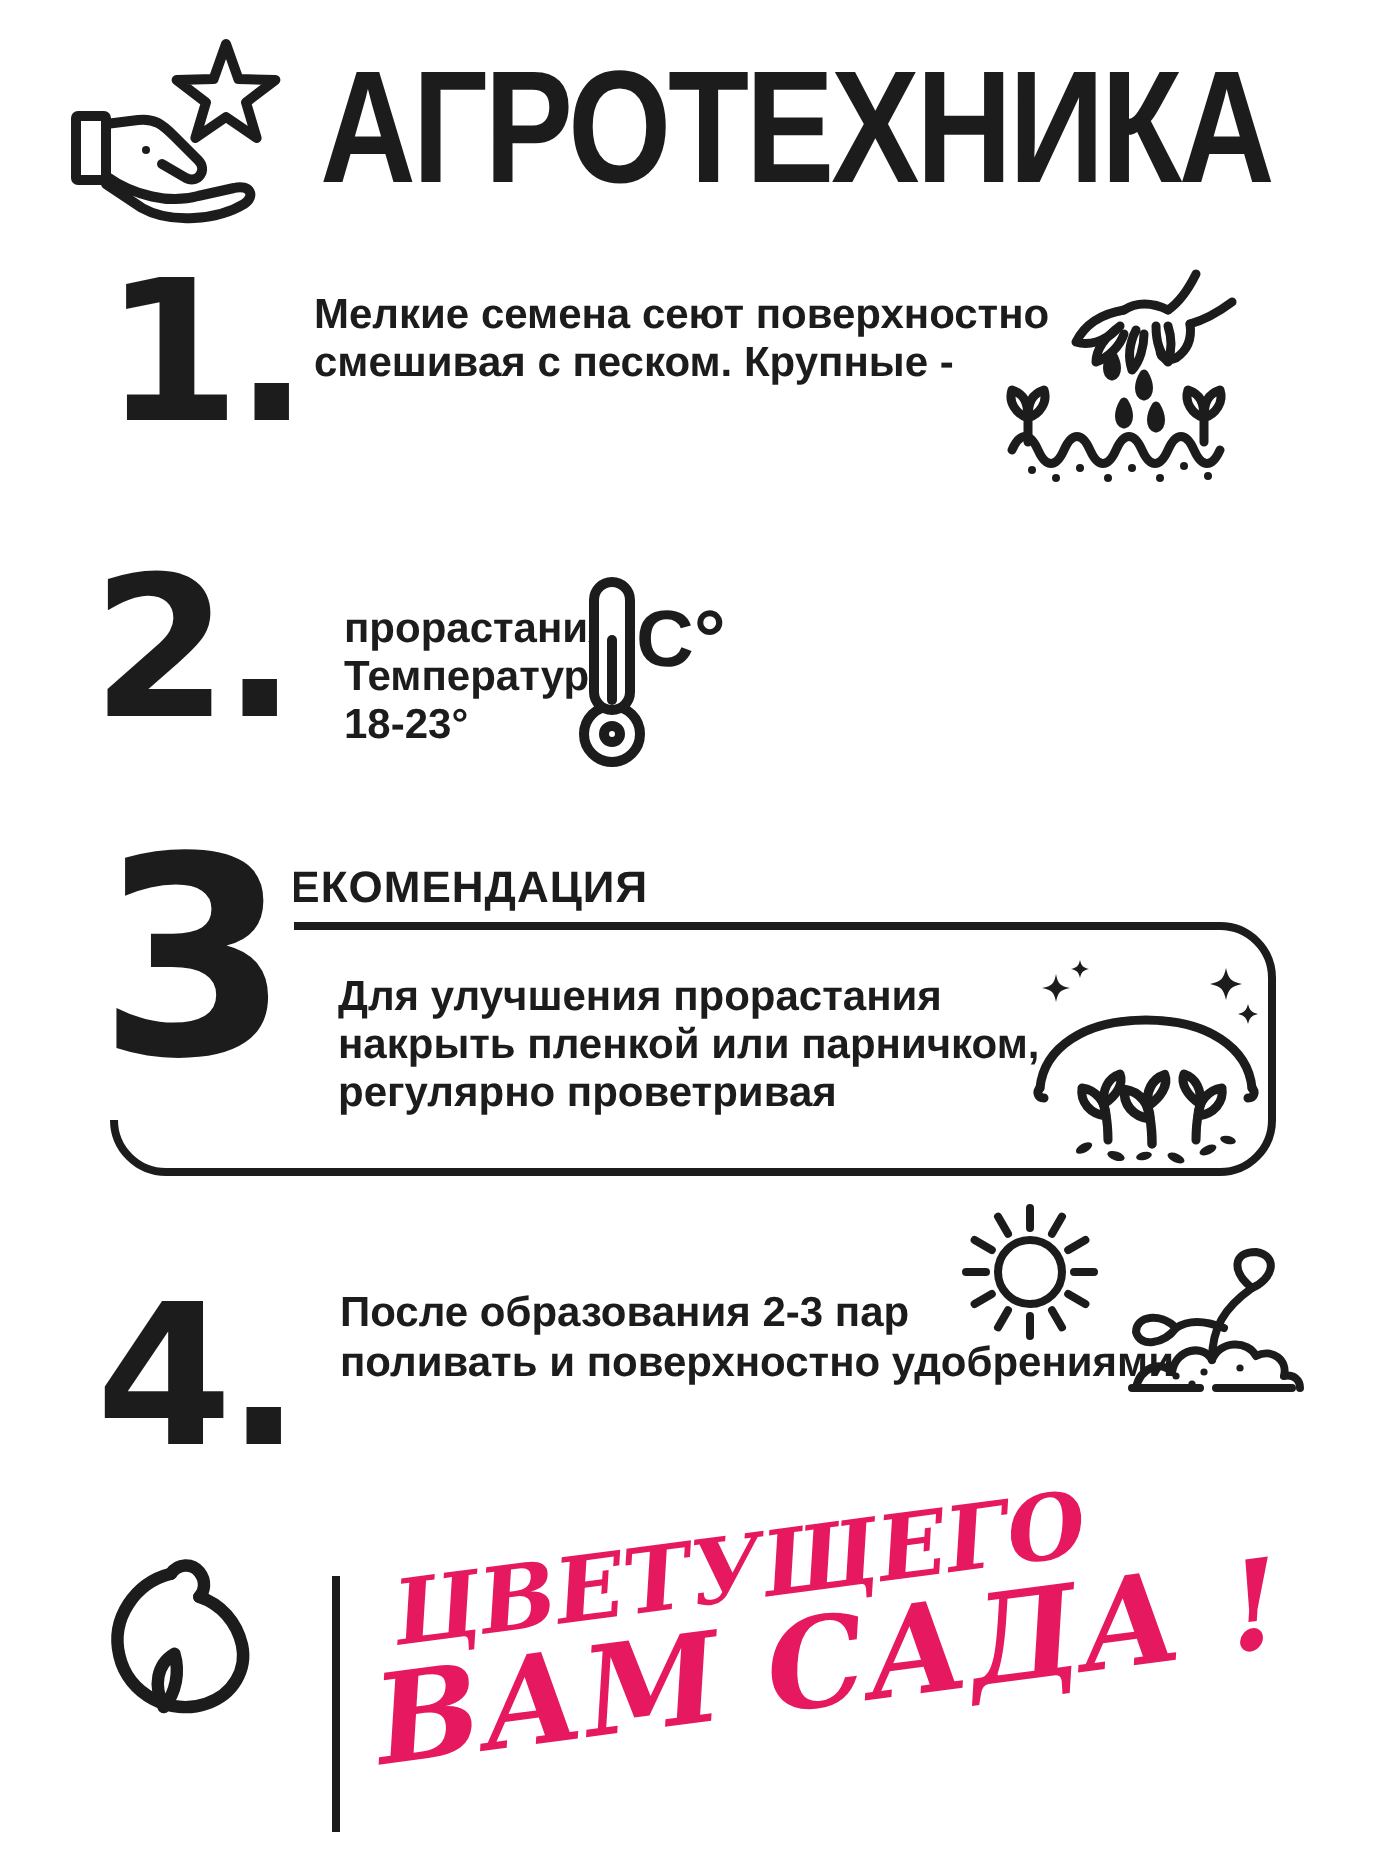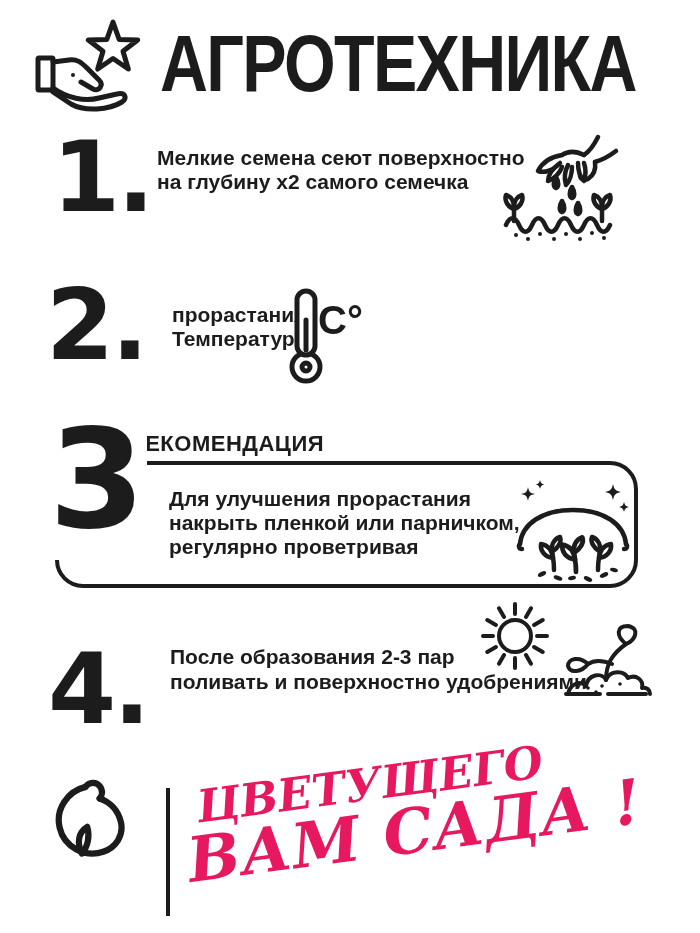--- a/index.html
+++ b/index.html
@@ -49,21 +49,21 @@
       <path d="M20 46 L36 44 C44 43 48 46 54 52 L66 64 C71 69 66 76 60 73 L48 66"></path>
       <path d="M20 72 C34 82 52 86 66 82 L84 78 C92 76 95 82 89 86 C76 94 52 96 38 88 L20 76"></path>
       <circle cx="40" cy="59" r="2" fill="#1c1c1c" stroke="none"></circle>
     </svg>
   </div>
   <div class="abs title">АГРОТЕХНИКА</div>
 
   <div class="abs num num1">1.</div>
   <div class="abs txt txt1">
     <div>Мелкие семена сеют поверхностно</div>
-    <div>на глубину х2 самого семечка</div>
+    <div>смешивая с песком. Крупные -</div>
   </div>
   <div class="abs" style="left:498px;top:133px;">
     <svg width="125" height="112" viewBox="0 0 125 112" fill="none" stroke="#1c1c1c" stroke-width="4.5" stroke-linecap="round" stroke-linejoin="round">
       <path d="M100 4 C96 12 92 18 86 22"></path>
       <path d="M118 18 C110 24 104 27 97 29"></path>
       <path d="M86 22 C78 18 70 18 64 22"></path>
       <path d="M64 22 C52 24 44 30 40 38 C46 40 54 38 60 32"></path>
       <path d="M62 30 C54 36 50 42 50 48 C56 46 62 40 64 34"></path>
       <path d="M70 32 C66 40 66 46 68 52 C72 48 74 40 74 34"></path>
       <path d="M80 30 C80 38 82 44 86 48 C88 42 88 36 86 30"></path>
@@ -85,20 +85,21 @@
         <circle cx="94" cy="100" r="2"></circle>
           <circle cx="106" cy="105" r="2"></circle>
       </g>
     </svg>
   </div>
 
   <div class="abs num num2">2.</div>
   <div class="abs txt txt2">
     <div>прорастания</div>
     <div>Температура</div>
+    <div>18-23°</div>
   </div>
   <div class="abs" style="left:284px;top:288px;">
     <svg width="46" height="98" viewBox="0 0 46 98" fill="none" stroke="#1c1c1c" stroke-width="5" stroke-linecap="round" stroke-linejoin="round">
       <circle cx="22" cy="79" r="14"></circle>
       <rect x="13" y="3" width="18" height="64" rx="9" fill="#fff"></rect>
       <path d="M22 32 V 62"></path>
       <circle cx="22" cy="79" r="4"></circle>
     </svg>
   </div>
   <div class="abs clabel">C°</div>

